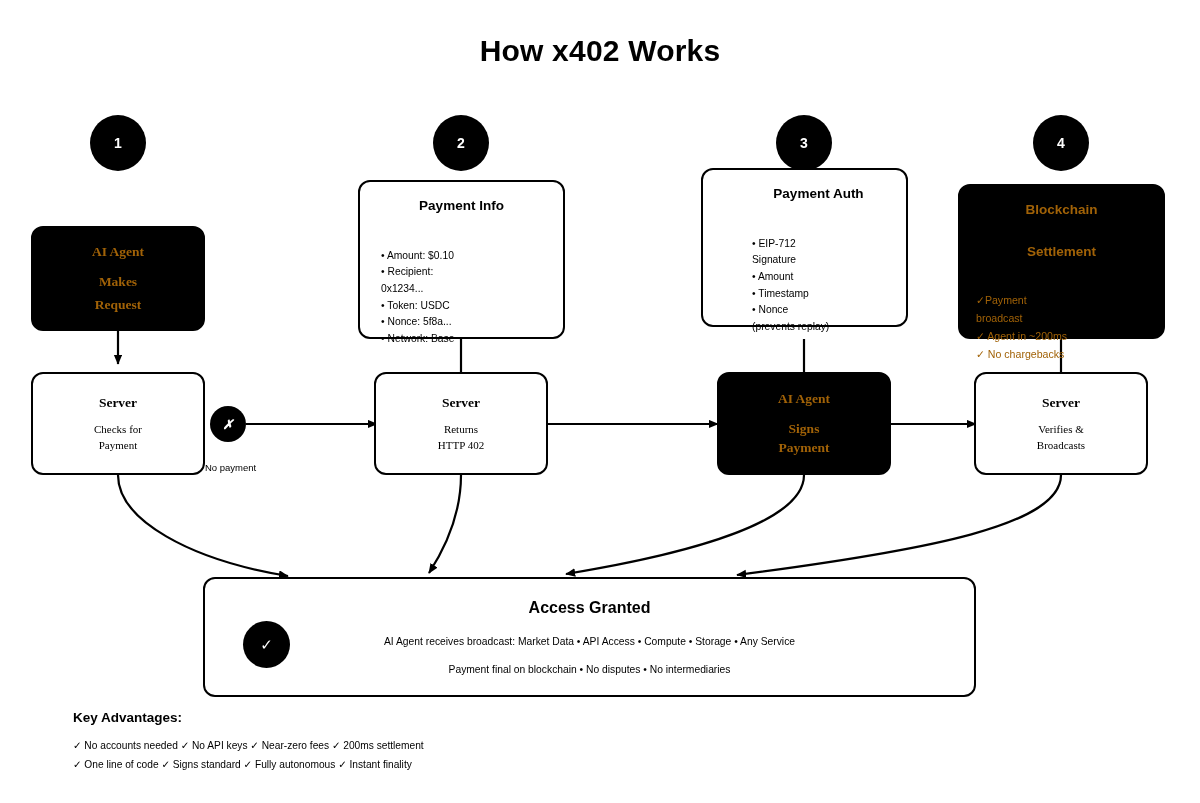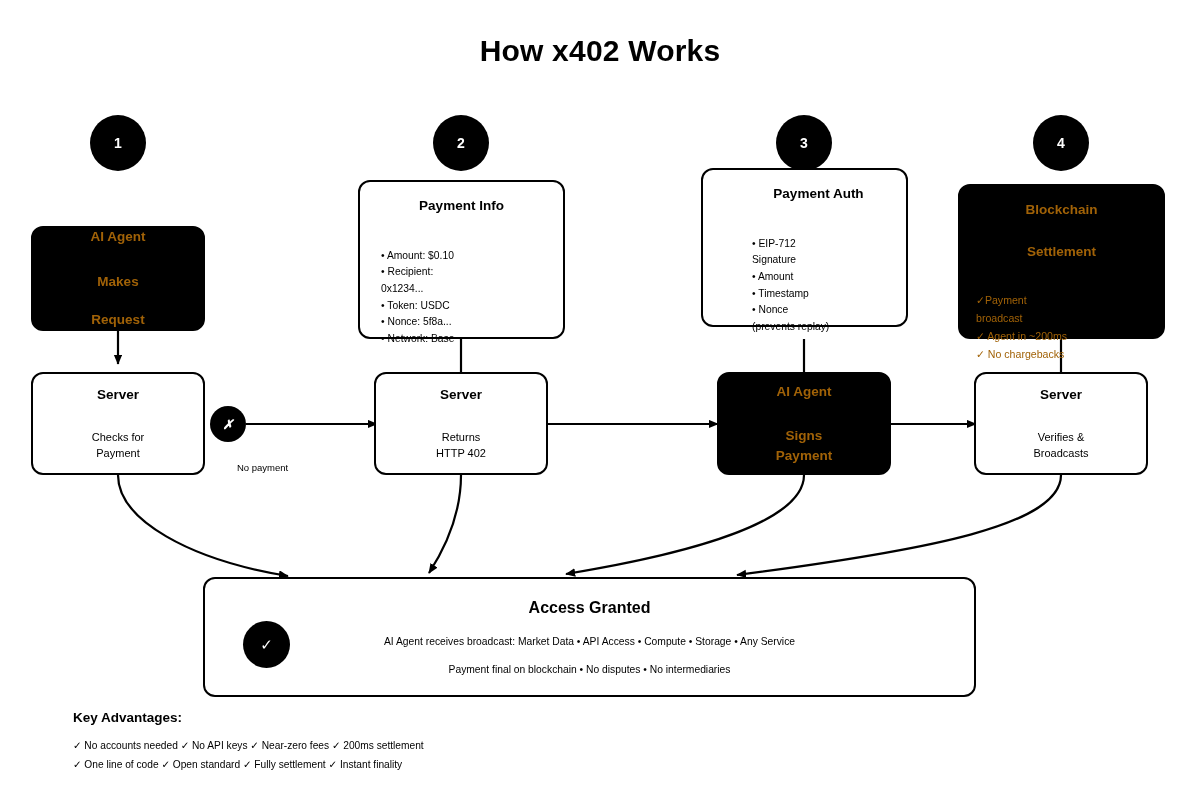--- a/index.html
+++ b/index.html
@@ -90,21 +90,22 @@
   }
   .bullets.dark-list {
     font-weight: normal;
     font-size: 10.6px;
     line-height: 1.7;
     padding-left: 4px;
   }
   .proc-node {
     align-items: center;
     justify-content: center;
-    gap: 25px;
+    gap: 10px;
+    font-family: Liberation Serif, serif;
   }
   .proc-node .n-sub { line-height: 1.45; }
   .x-badge {
     position: absolute;
     width: 36px;
     height: 36px;
     border-radius: 50%;
     background: #000000;
     color: #ffffff;
     display: flex;
@@ -273,28 +274,28 @@
 
   <div class="node proc-node" style="left:974px; top:372px; width:174px; height:103px;">
     <div class="n-title">Server</div>
     <div>
       <div class="n-sub">Verifies &amp;</div>
       <div class="n-sub">Broadcasts</div>
     </div>
   </div>
 
   <div class="x-badge" style="left:210px; top:406px;">✗</div>
-  <div class="wire-label" style="left:205px; top:462px;margin-left:32px;">No payment</div>
+  <div class="wire-label" style="left:205px; top:462px;">No payment</div>
 
   <div class="granted" style="left:203px; top:577px; width:773px; height:120px;">
     <div class="check-badge">✓</div>
     <div class="granted-title">Access Granted</div>
     <div class="granted-line l1">AI Agent receives broadcast: Market Data • API Access • Compute • Storage • Any Service</div>
     <div class="granted-line l2">Payment final on blockchain • No disputes • No intermediaries</div>
   </div>
 
   <div class="adv">
     <div class="adv-title">Key Advantages:</div>
     <div class="adv-row">✓ No accounts needed ✓ No API keys ✓ Near-zero fees ✓ 200ms settlement</div>
-    <div class="adv-row">✓ One line of code ✓ Open standard ✓ Fully settlement ✓ Instant finality</div>
+    <div class="adv-row">✓ One line of code ✓ Signs standard ✓ Fully autonomous ✓ Instant finality</div>
   </div>
 
 </div>
 
 </body></html>

